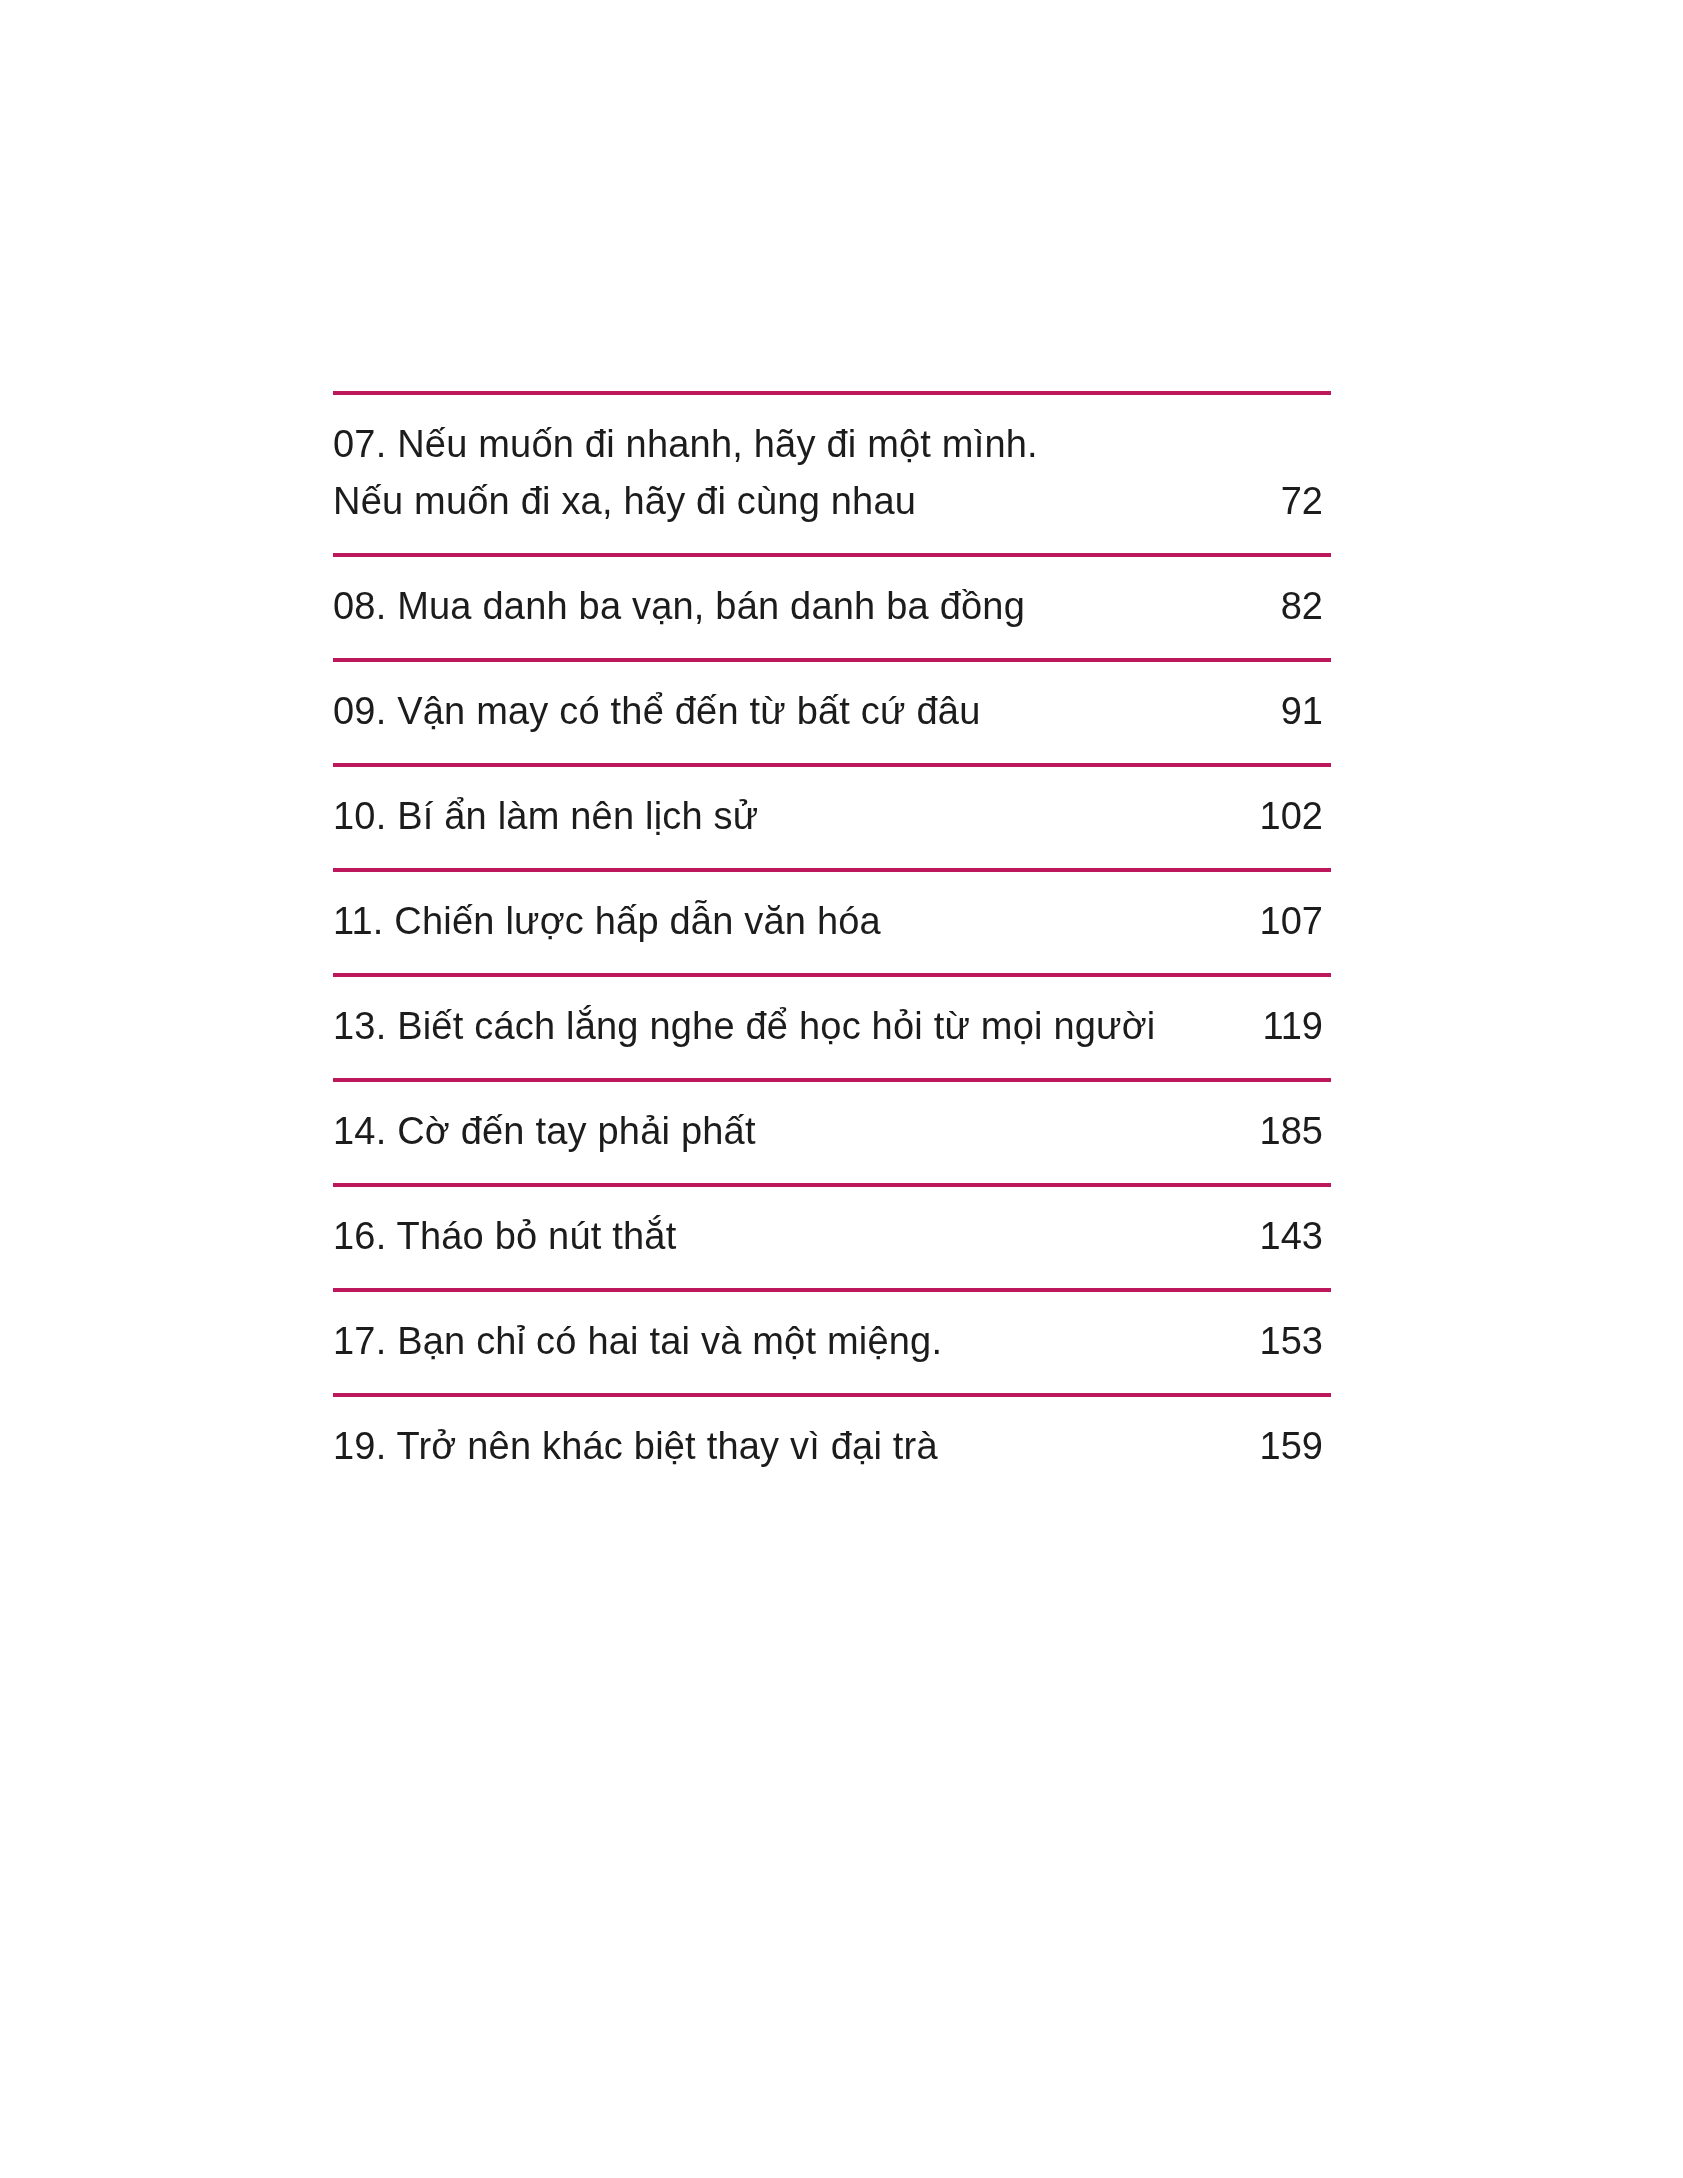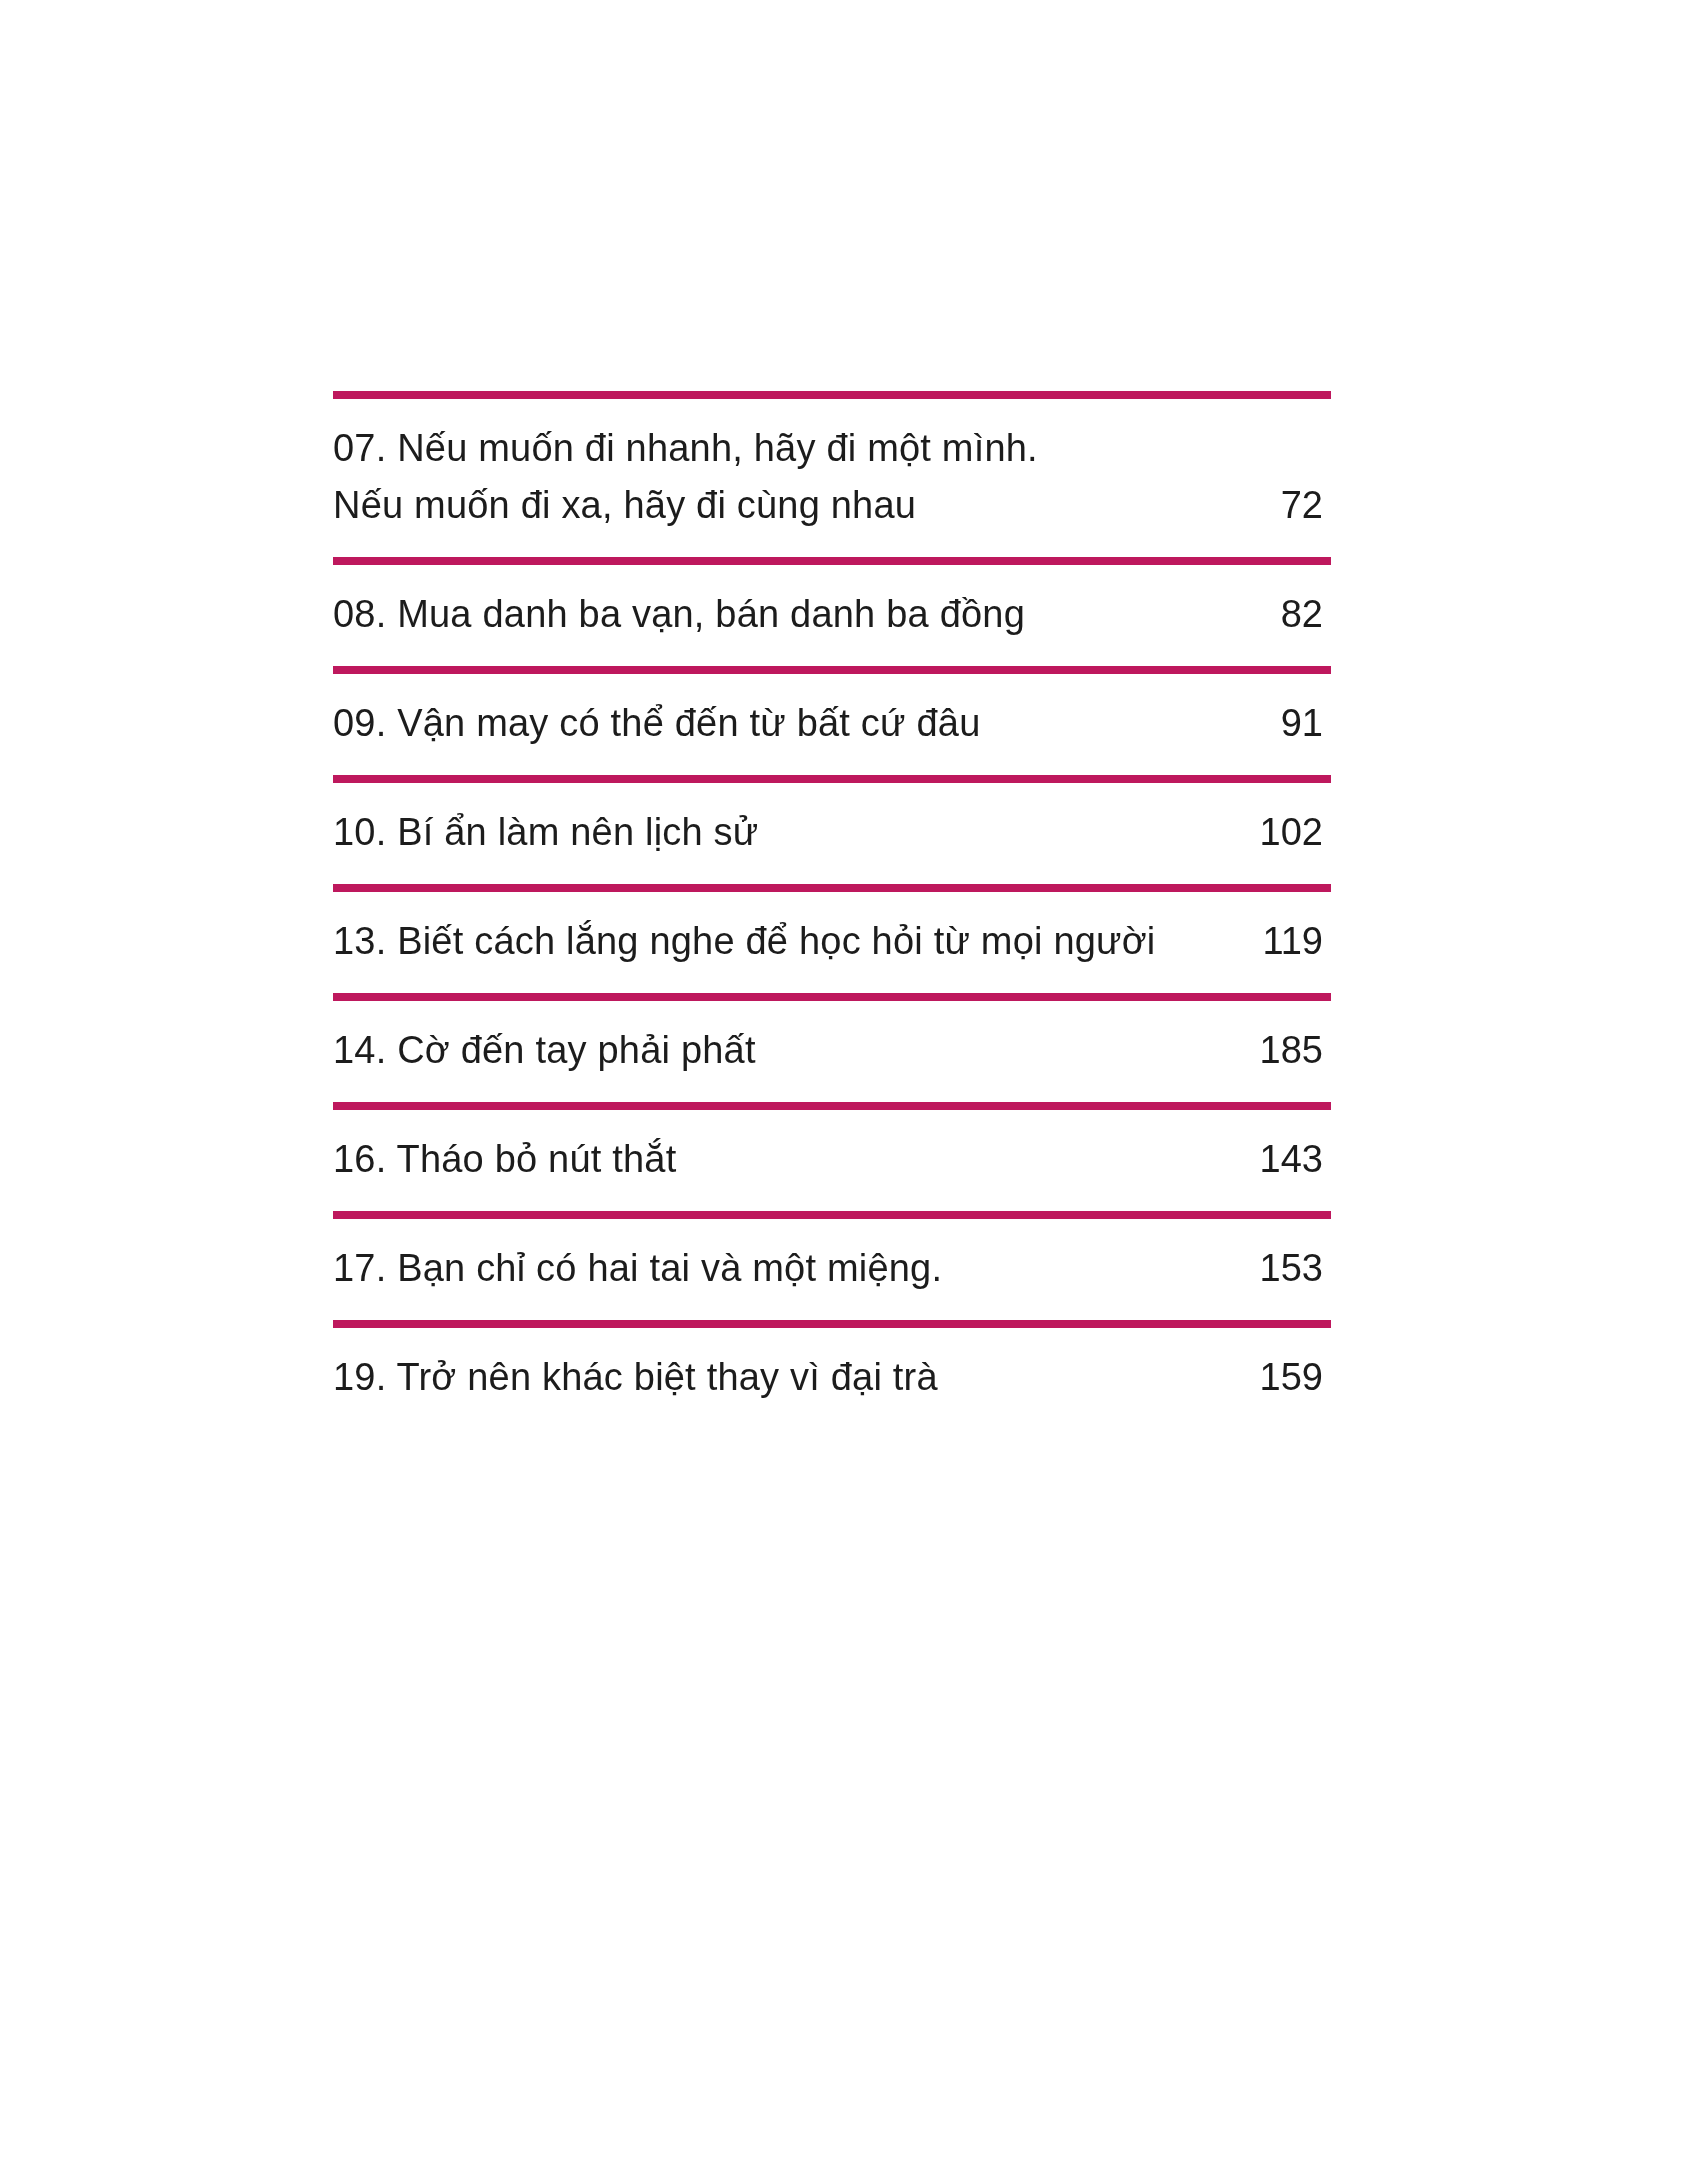--- a/index.html
+++ b/index.html
@@ -19,21 +19,21 @@
     inset: 0;
     background: #ffffff;
   }
   .toc-list {
     position: absolute;
     left: 333px;
     top: 391px;
     width: 998px;
   }
   .toc-row {
-    border-top: 8px solid #be185d;
+    border-top: 4px solid #be185d;
     padding: 21px 0 23px 0;
     display: flex;
     justify-content: space-between;
     align-items: flex-end;
   }
   .toc-title {
     font-size: 38px;
     line-height: 57px;
     font-weight: 400;
     color: #1c1c1c;
@@ -80,20 +80,26 @@
     <div class="toc-page-num">91</div>
   </div>
 
   <div class="toc-row">
     <div class="toc-title">
           <span class="toc-title-line">10. Bí ẩn làm nên lịch sử</span>
         </div>
     <div class="toc-page-num">102</div>
   </div>
 
+  <div class="toc-row">
+    <div class="toc-title">
+          <span class="toc-title-line">11. Chiến lược hấp dẫn văn hóa</span>
+        </div>
+    <div class="toc-page-num">107</div>
+  </div>
 
 
   <div class="toc-row">
     <div class="toc-title">
           <span class="toc-title-line">13. Biết cách lắng nghe để học hỏi từ mọi người</span>
         </div>
     <div class="toc-page-num">119</div>
   </div>
 
   <div class="toc-row">

